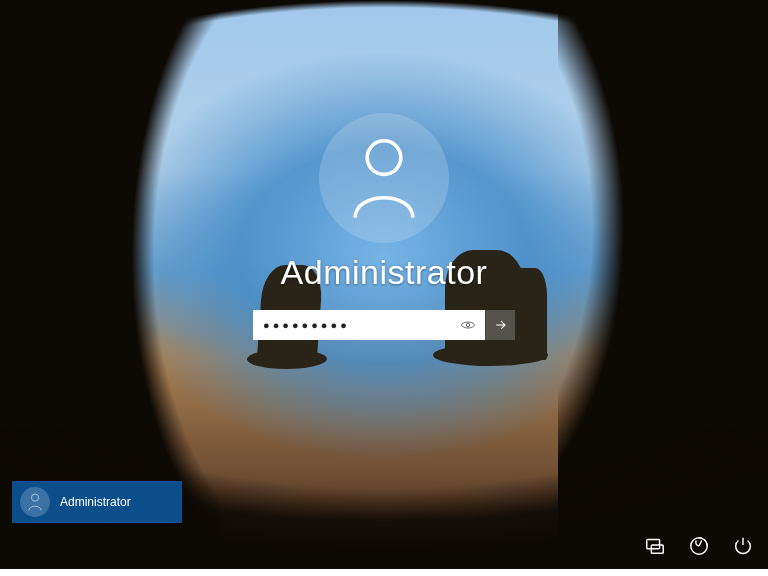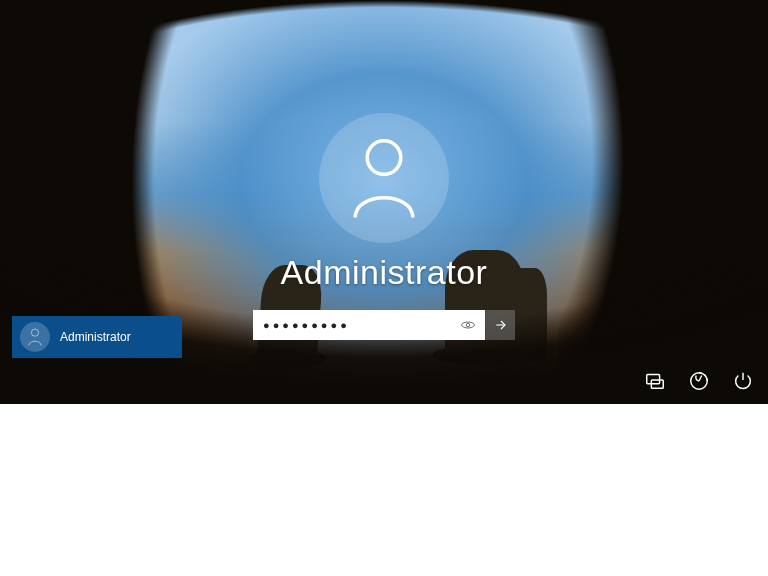--- a/index.html
+++ b/index.html
@@ -1,20 +1,20 @@
 <!DOCTYPE html>
 <html><head>
 <meta charset="utf-8">
 <style>
   * { margin: 0; padding: 0; box-sizing: border-box; }
   html, body { width: 768px; height: 576px; overflow: hidden; font-family: "Segoe UI", Arial, sans-serif; }
   .screen {
     position: relative;
     width: 768px;
-    height: 404px;
+    height: 569px;
     background:
       radial-gradient(ellipse 480px 360px at 50% 45%,
         rgba(120,180,230,0.95) 0%,
         rgba(70,140,200,0.85) 30%,
         rgba(40,30,20,0) 57%),
       linear-gradient(to bottom,
         rgba(160,200,235,1) 0%,
         rgba(180,210,235,1) 30%,
         rgba(110,160,200,1) 48%,
         rgba(170,130,85,1) 62%,

